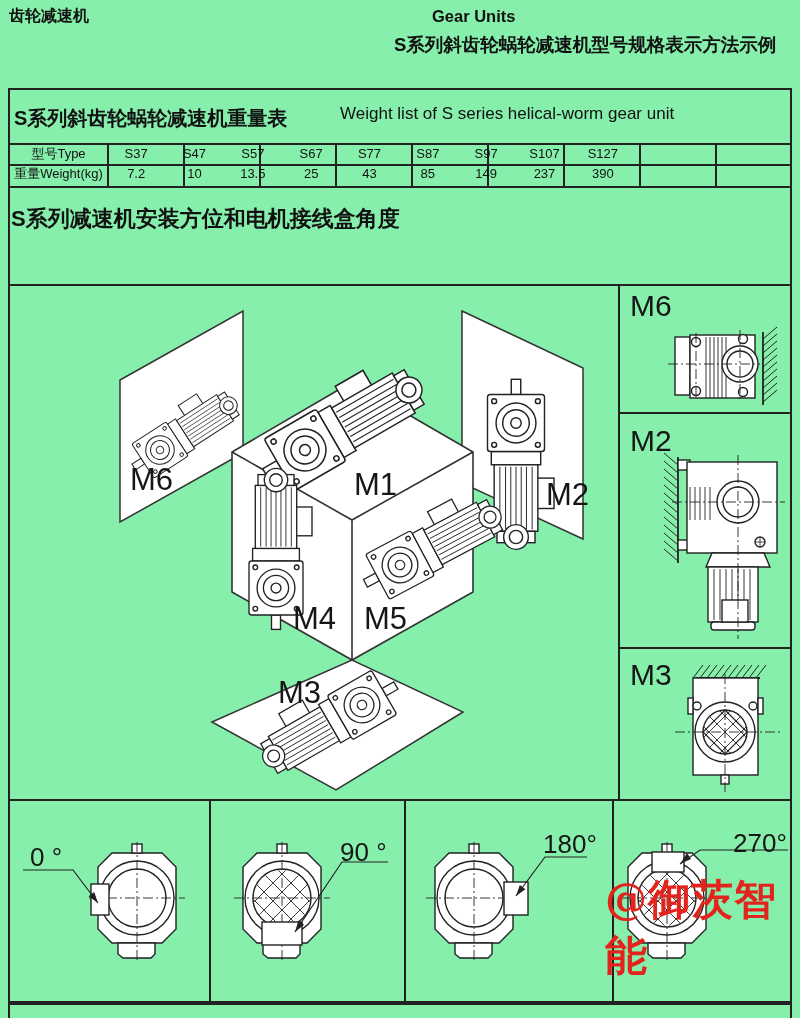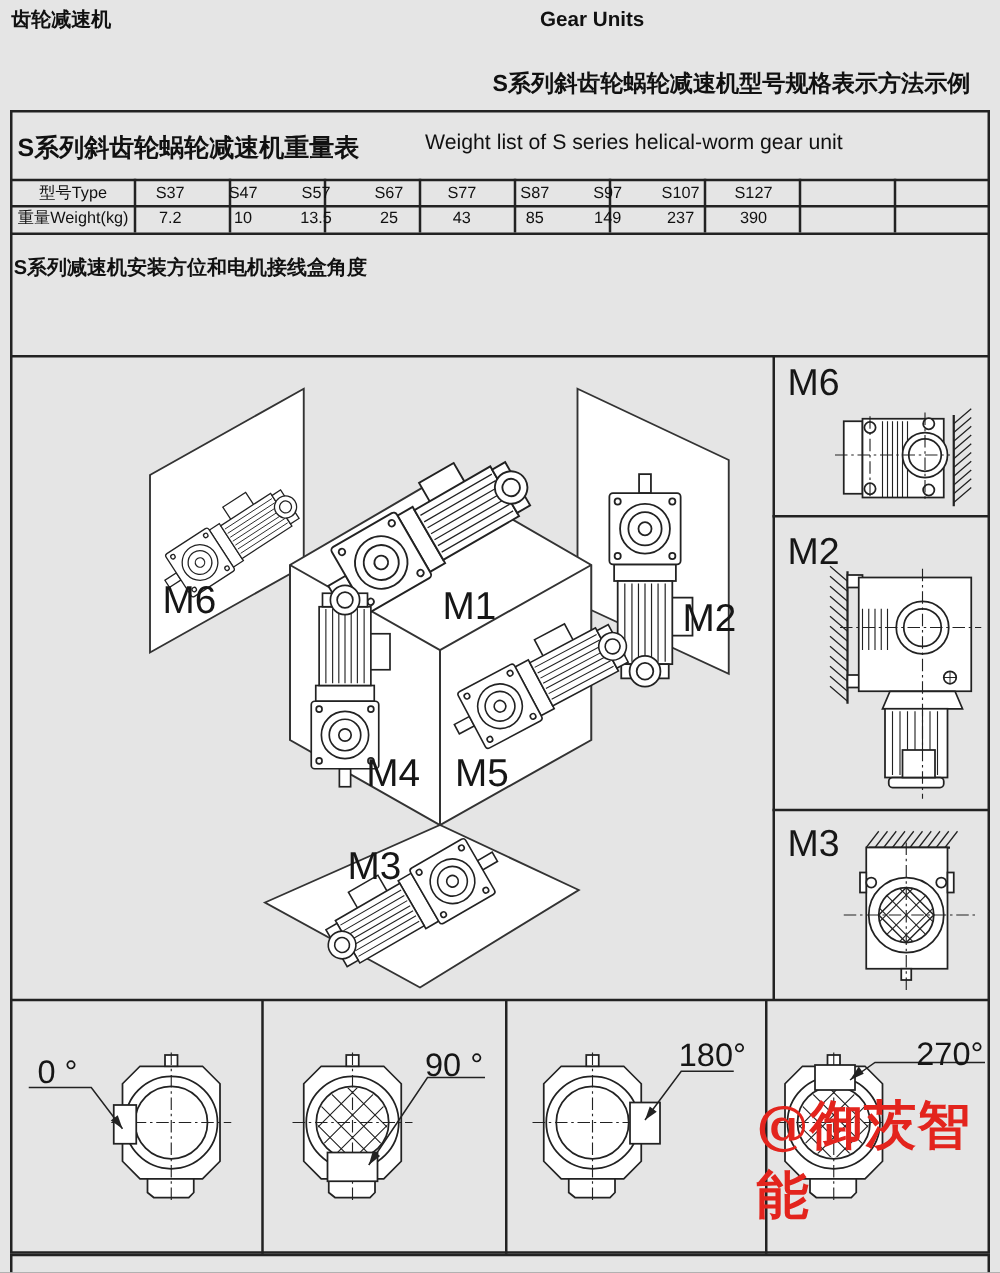--- a/index.html
+++ b/index.html
@@ -1,30 +1,30 @@
 <!DOCTYPE html>
 <html><head>
 <meta charset="utf-8">
 <style>
   html,body{margin:0;padding:0;background:#888;}
-  .page{position:relative;width:800px;height:1018px;background:#e5e5e5;
+  .page{position:relative;width:800px;height:1018px;background:#86efac;
         font-family:"Liberation Sans",sans-serif;color:#111;overflow:hidden;}
   .abs{position:absolute;}
   .hline,.vline{position:absolute;background:#222;}
   .hdr-zh{left:9px;top:6px;font-size:16px;font-weight:bold;}
   .hdr-en{left:398px;top:7px;font-size:16.5px;font-weight:bold;margin-left:34px;}
-  .sub-zh{left:394px;top:32px;font-size:18.5px;font-weight:bold;margin-top:22px;}
+  .sub-zh{left:394px;top:32px;font-size:18.5px;font-weight:bold;}
   .sub-en{left:395px;top:55px;font-size:16.5px;}
   .mainbox{left:8px;top:88px;width:784px;height:915px;border:2px solid #222;box-sizing:border-box;}
   .tbl-title-zh{left:14px;top:105px;font-size:20px;font-weight:600;}
   .tbl-title-en{left:340px;top:104px;font-size:17px;}
   .wt-grid{left:10px;top:144px;width:622px;display:grid;
            grid-template-columns:97px repeat(9,1fr);grid-template-rows:19px 21px;}
   .wt-cell{display:flex;align-items:center;justify-content:center;font-size:13px;}
-  .sec-zh{left:11px;top:204px;font-size:16px;font-weight:600;}
+  .sec-zh{left:11px;top:204px;font-size:22px;font-weight:600;}
   .sec-en{left:10px;top:258px;font-size:17px;white-space:pre;}
   .strip{left:8px;top:1003px;width:784px;height:15px;border:2px solid #222;border-bottom:none;box-sizing:border-box;}
   .watermark{left:605px;top:872px;font-size:42px;font-weight:bold;
              font-family:"DejaVu Serif",serif;color:#e3241d;letter-spacing:1px;}
   svg{position:absolute;overflow:visible;}
   svg text{font-family:"Liberation Sans",sans-serif;fill:#161616;}
   .mlabel{font-size:31px;}
   .plabel{font-size:30px;}
   .alabel{font-size:26px;}
 </style>

